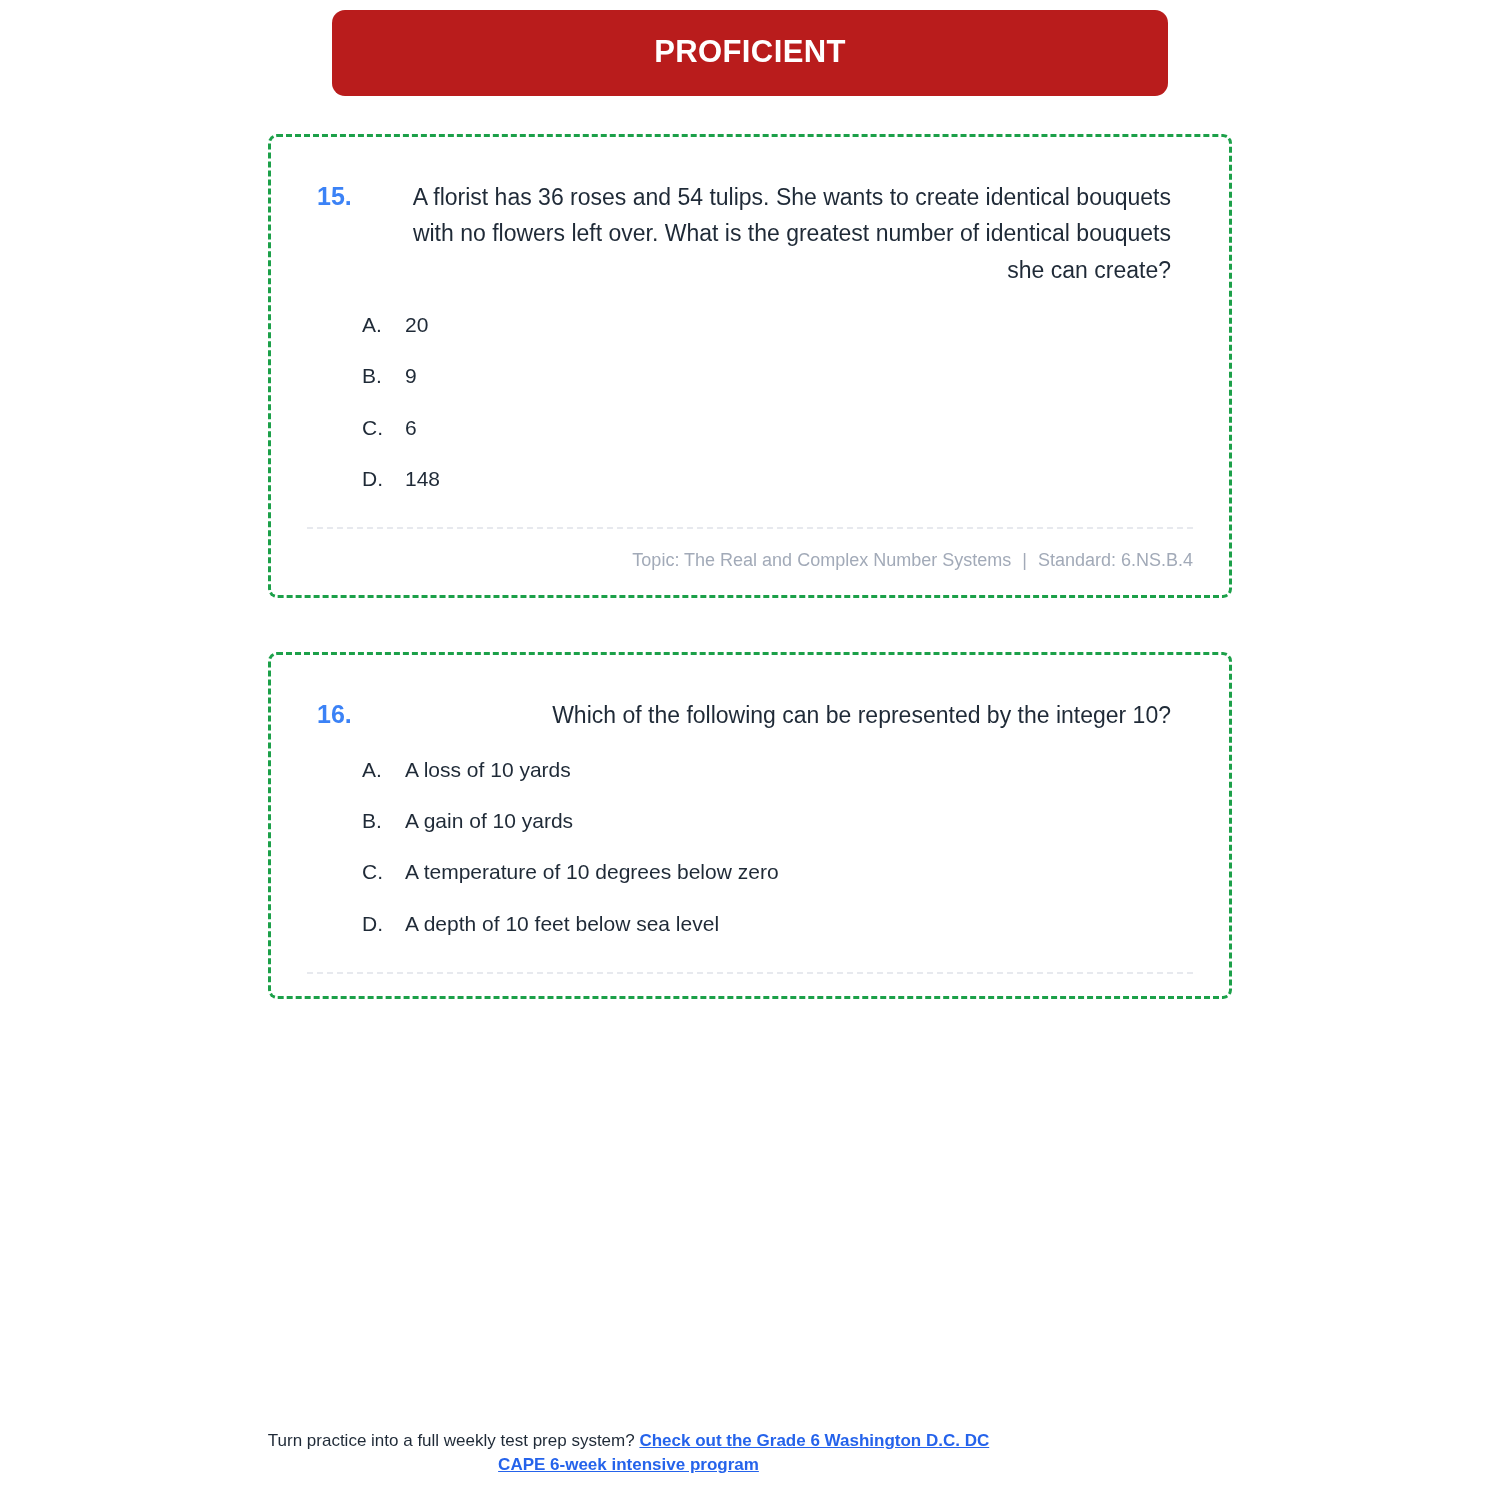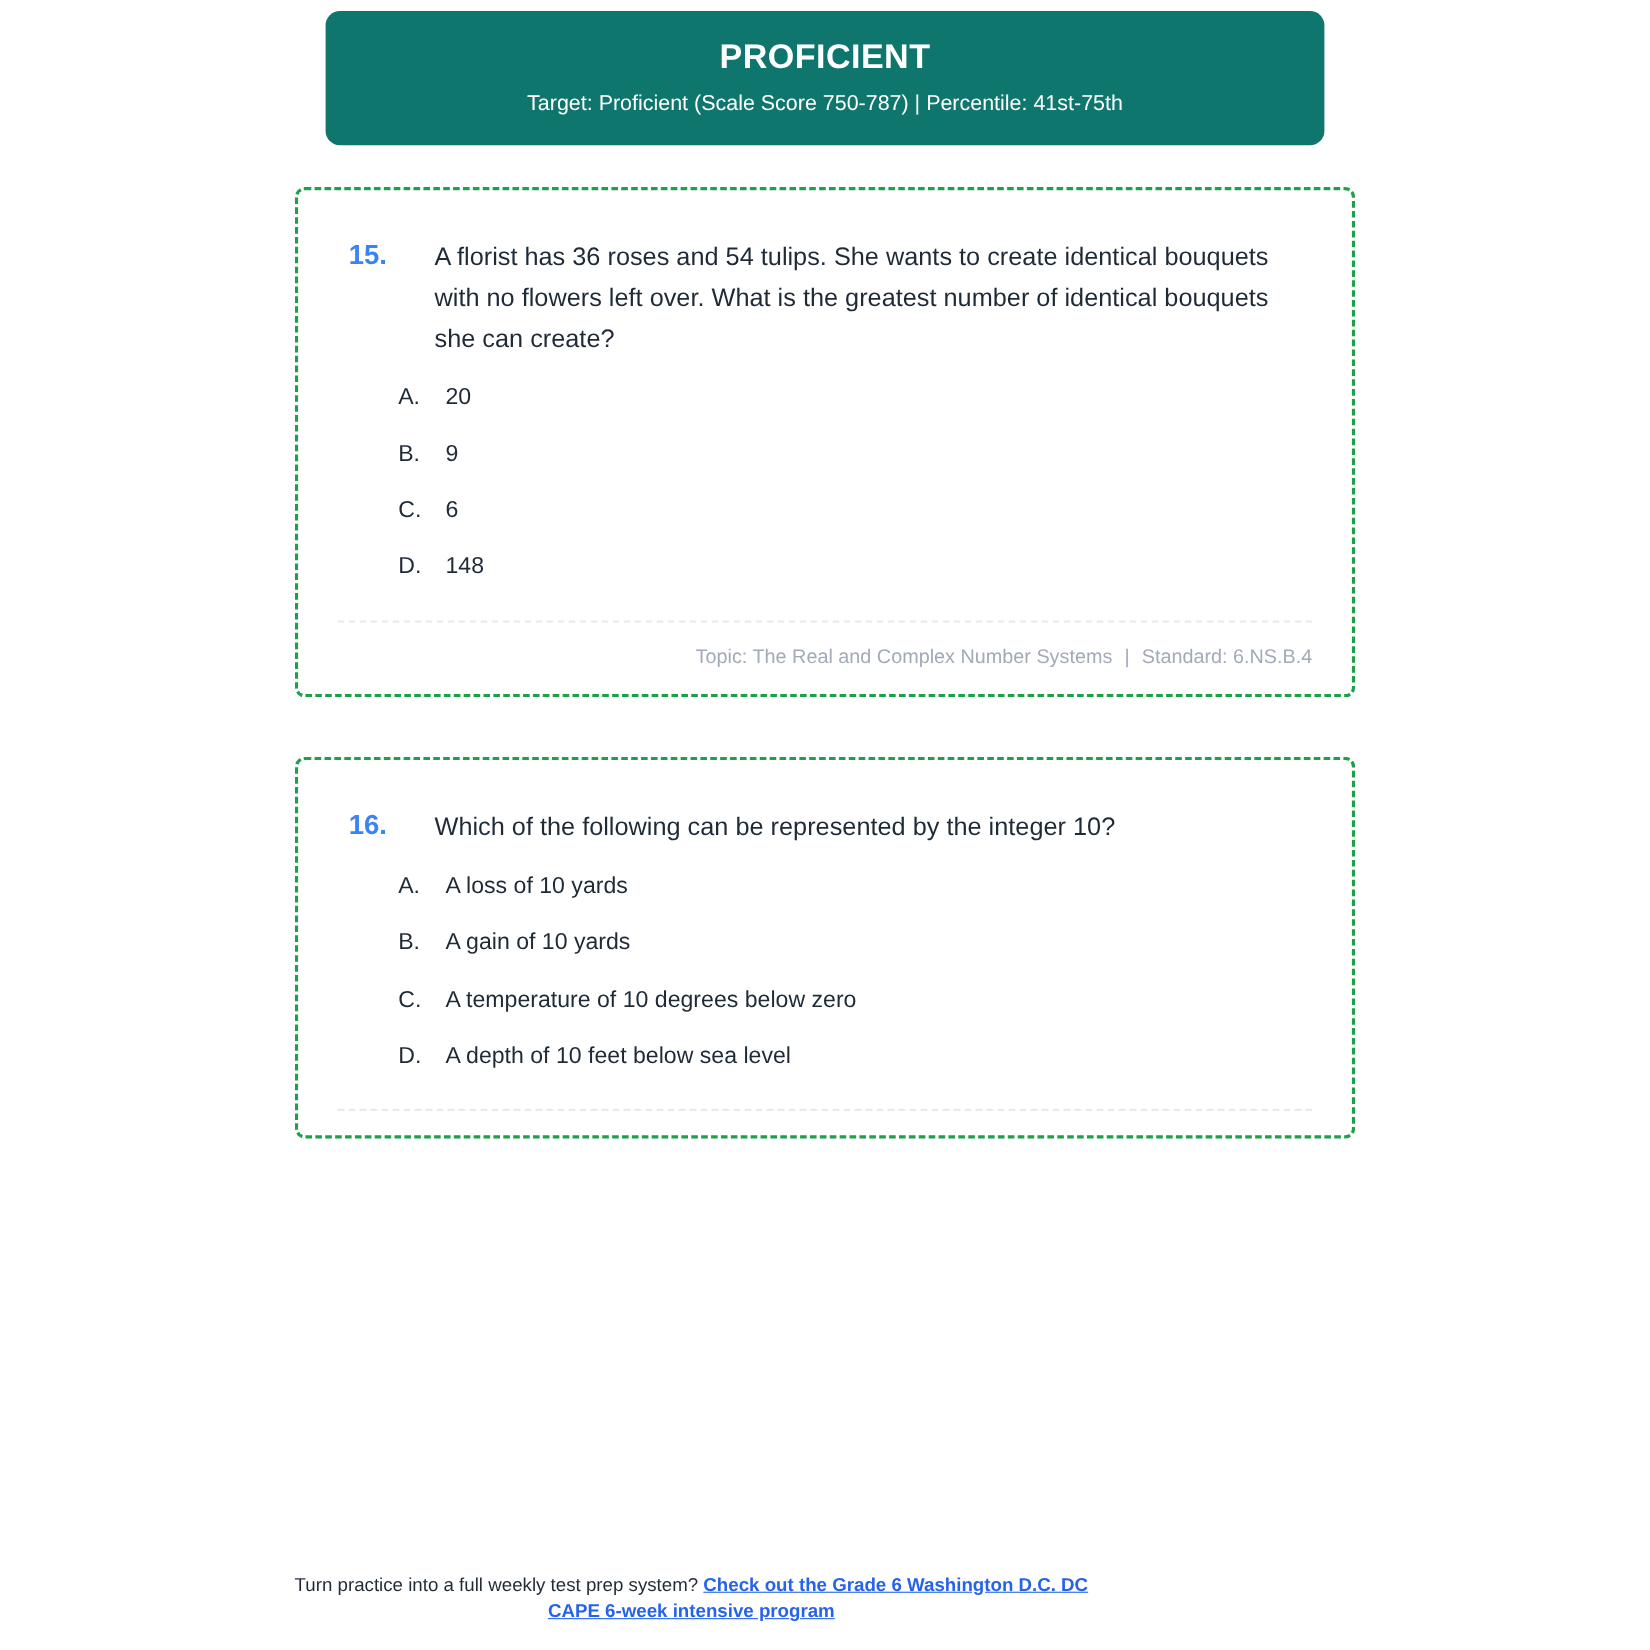--- a/index.html
+++ b/index.html
@@ -20,23 +20,23 @@
     width: 1500px;
     height: 1500px;
     position: relative;
     display: flex;
     flex-direction: column;
     align-items: center;
   }
 
   
   .banner {
-    width: 908px;
+    width: 836px;
     margin-top: 10px;
-    background: #0f766e;
+    background: #b91c1c;
     border-radius: 13px;
     padding: 24px 20px 26px 20px;
     text-align: center;
     color: #ffffff;
   }
 
   .banner-title {
     font-size: 31px;
     font-weight: bold;
     letter-spacing: 0.4px;
@@ -80,20 +80,21 @@
     line-height: 1.42;
     padding-left: 10px;
   }
 
   .question-text {
     font-size: 23px;
     color: #1f2a37;
     line-height: 1.6;
     flex: 1 1 auto;
     padding-right: 22px;
+    text-align: right;
   }
 
   .options {
     margin-top: 22px;
     padding-left: 55px;
   }
 
   .option {
     display: flex;
     align-items: flex-start;
@@ -150,21 +151,20 @@
     cursor: pointer;
   }
 </style>
 </head>
 <body>
 
 <div class="page">
 
   <div class="banner">
     <div class="banner-title">PROFICIENT</div>
-    <div class="banner-subtitle">Target: Proficient (Scale Score 750-787)  |  Percentile: 41st-75th</div>
   </div>
 
   <div class="cards">
 
     <div class="question-card">
       <div class="question-head">
         <div class="question-number">15.</div>
         <div class="question-text">A florist has 36 roses and 54 tulips. She wants to create identical bouquets with no flowers left over. What is the greatest number of identical bouquets she can create?</div>
       </div>
       <div class="options">

